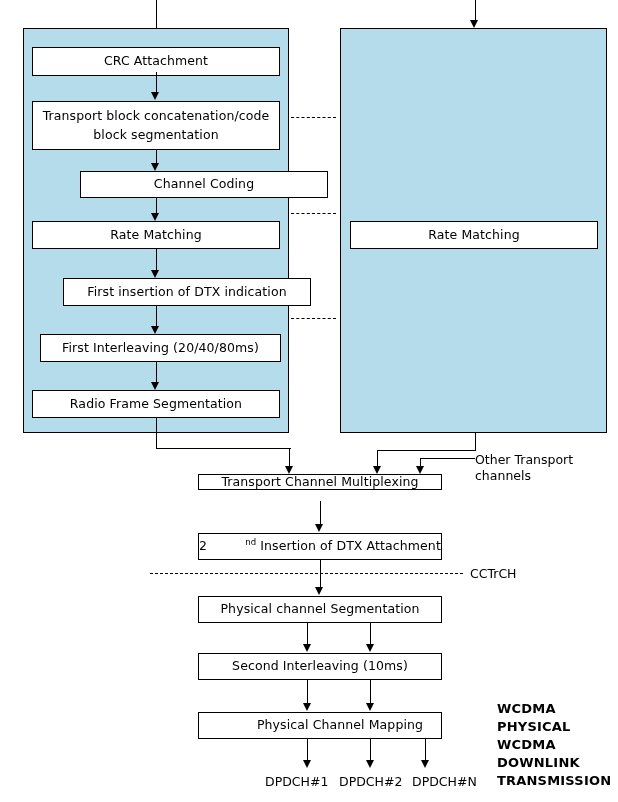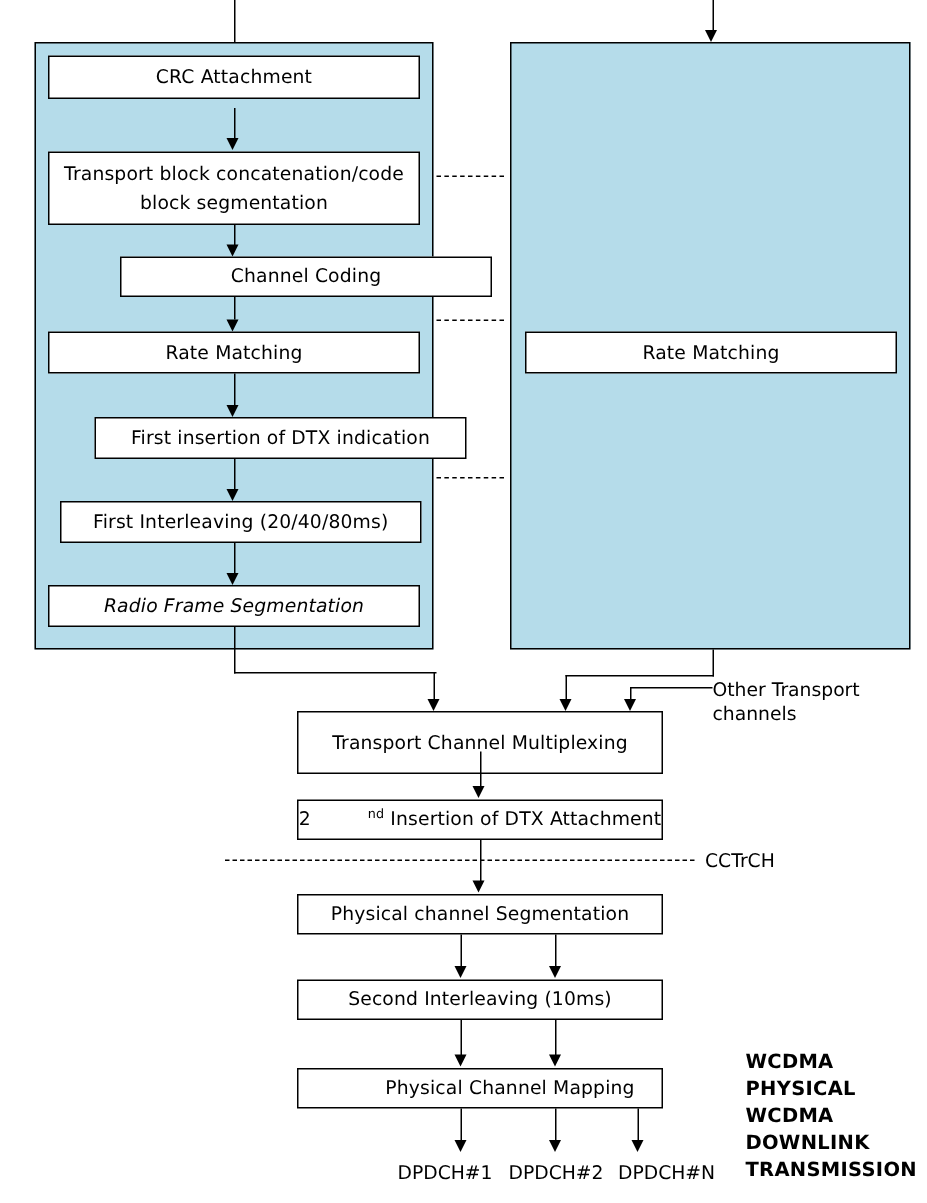--- a/index.html
+++ b/index.html
@@ -78,21 +78,21 @@
 
   <div class="vline" style="left:155.5px; top:0px; height:34px;"></div>
   <div class="arrow-head" style="left:151px; top:32px;"></div>
 
   <div class="vline" style="left:474.5px; top:0px; height:22px;"></div>
   <div class="arrow-head" style="left:470px; top:20px;"></div>
 
   <div class="panel" style="left:23px; top:28px; width:266px; height:405px;"></div>
   <div class="panel" style="left:340px; top:28px; width:267px; height:405px;"></div>
 
-  <div class="pbox" style="left:32px; top:37px; width:248px; height:29px;">
+  <div class="pbox" style="left:32px; top:47px; width:248px; height:29px;">
     <span>CRC Attachment</span>
   </div>
 
   <div class="pbox two-line" style="left:32px; top:101px; width:248px; height:49px; padding:0 6px;">
     <span>Transport block concatenation/code block segmentation</span>
   </div>
 
   <div class="pbox" style="left:32px; top:171px; width:248px; height:27px;margin-left:48px;">
     <span>Channel Coding</span>
   </div>
@@ -102,21 +102,21 @@
   </div>
 
   <div class="pbox" style="left:32px; top:278px; width:248px; height:28px;margin-left:31px;">
     <span>First insertion of DTX indication</span>
   </div>
 
   <div class="pbox" style="left:40px; top:334px; width:241px; height:28px;">
     <span>First Interleaving (20/40/80ms)</span>
   </div>
 
-  <div class="pbox" style="left:32px; top:390px; width:248px; height:28px;font-style:italic;">
+  <div class="pbox" style="left:32px; top:390px; width:248px; height:28px;">
     <span>Radio Frame Segmentation</span>
   </div>
 
   <div class="vline" style="left:155.5px; top:72px; height:22px;"></div>
   <div class="arrow-head" style="left:151px; top:92px;"></div>
 
   <div class="vline" style="left:155.5px; top:150px; height:14px;"></div>
   <div class="arrow-head" style="left:151px; top:163px;"></div>
 
   <div class="vline" style="left:155.5px; top:198px; height:15px;"></div>
@@ -148,21 +148,21 @@
   <div class="hline" style="left:377px; top:450px; width:99px;"></div>
   <div class="vline" style="left:377px; top:450px; height:18px;"></div>
   <div class="arrow-head" style="left:372.5px; top:466px;"></div>
 
   <div class="hline" style="left:420px; top:458px; width:55px;"></div>
   <div class="vline" style="left:420px; top:458px; height:10px;"></div>
   <div class="arrow-head" style="left:415.5px; top:466px;"></div>
 
   <div class="lbl wrap" style="left:475px; top:452px; width:110px;">Other Transport channels</div>
 
-  <div class="pbox" style="left:198px; top:474px; width:244px; height:42px;text-align:center;">
+  <div class="pbox" style="left:198px; top:474px; width:244px; height:16px;text-align:center;">
     <span>Transport Channel Multiplexing</span>
   </div>
 
   <div class="pbox" style="left:198px; top:533px; width:244px; height:27px;">
     <span><span>2</span><sup>nd</sup><span> Insertion of DTX Attachment</span></span>
   </div>
 
   <div class="pbox" style="left:198px; top:596px; width:244px; height:27px;">
     <span>Physical channel Segmentation</span>
   </div>

